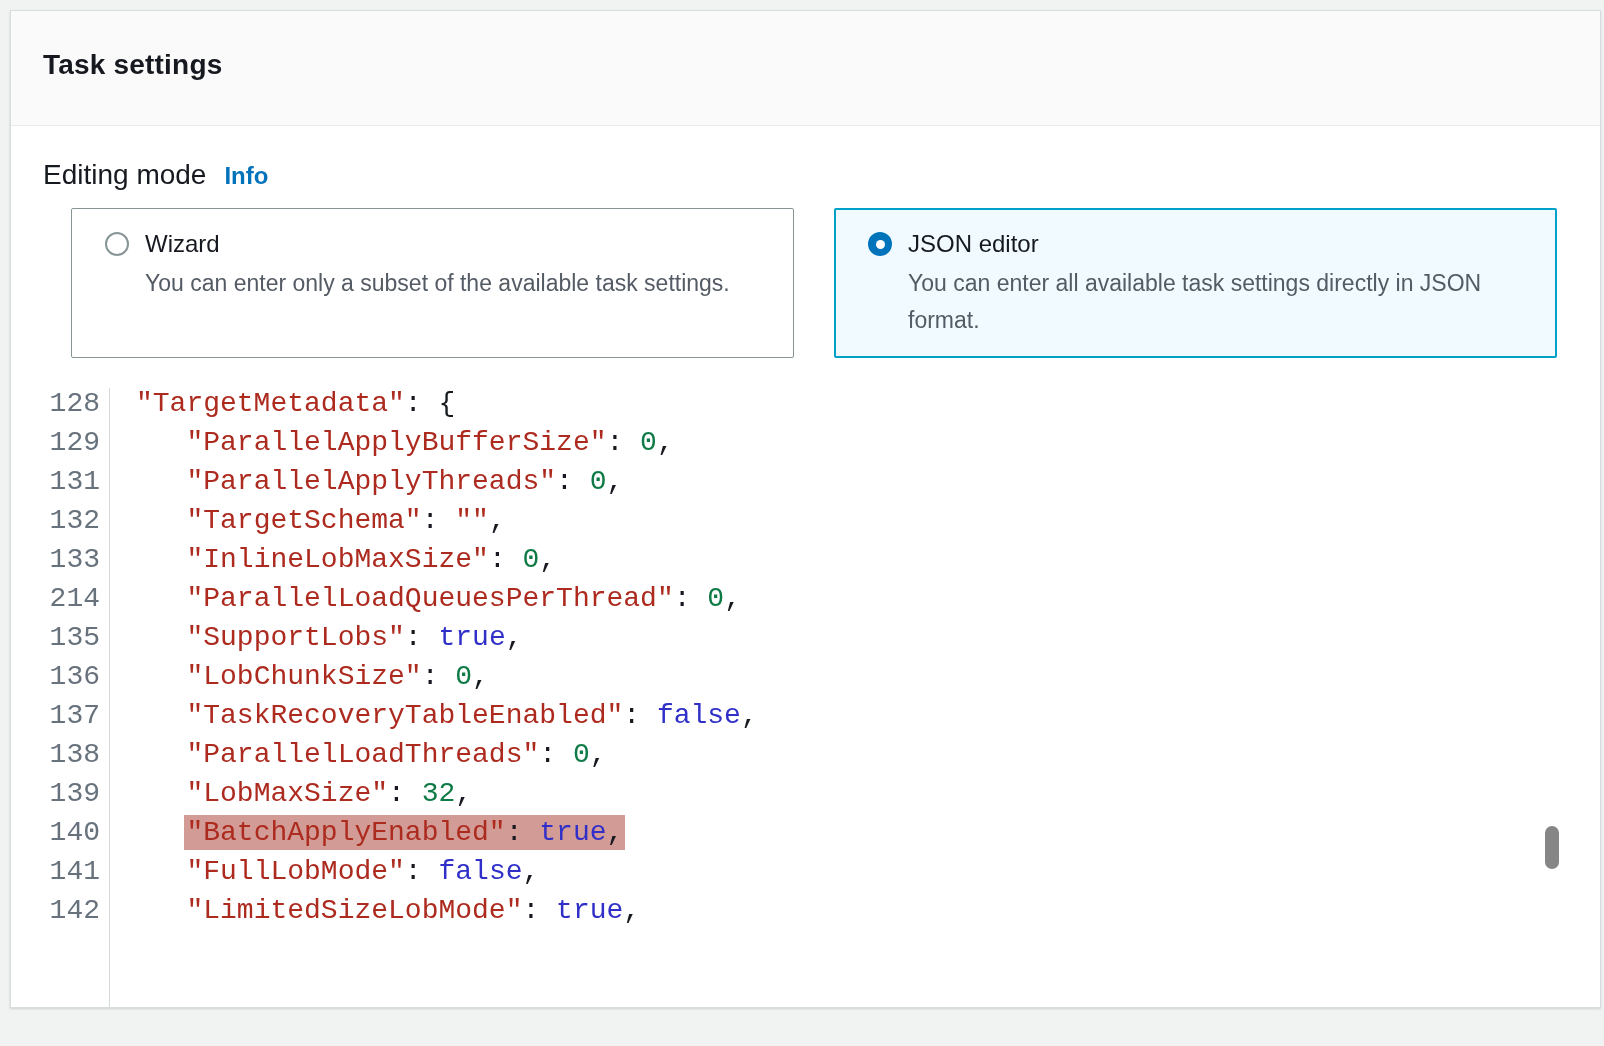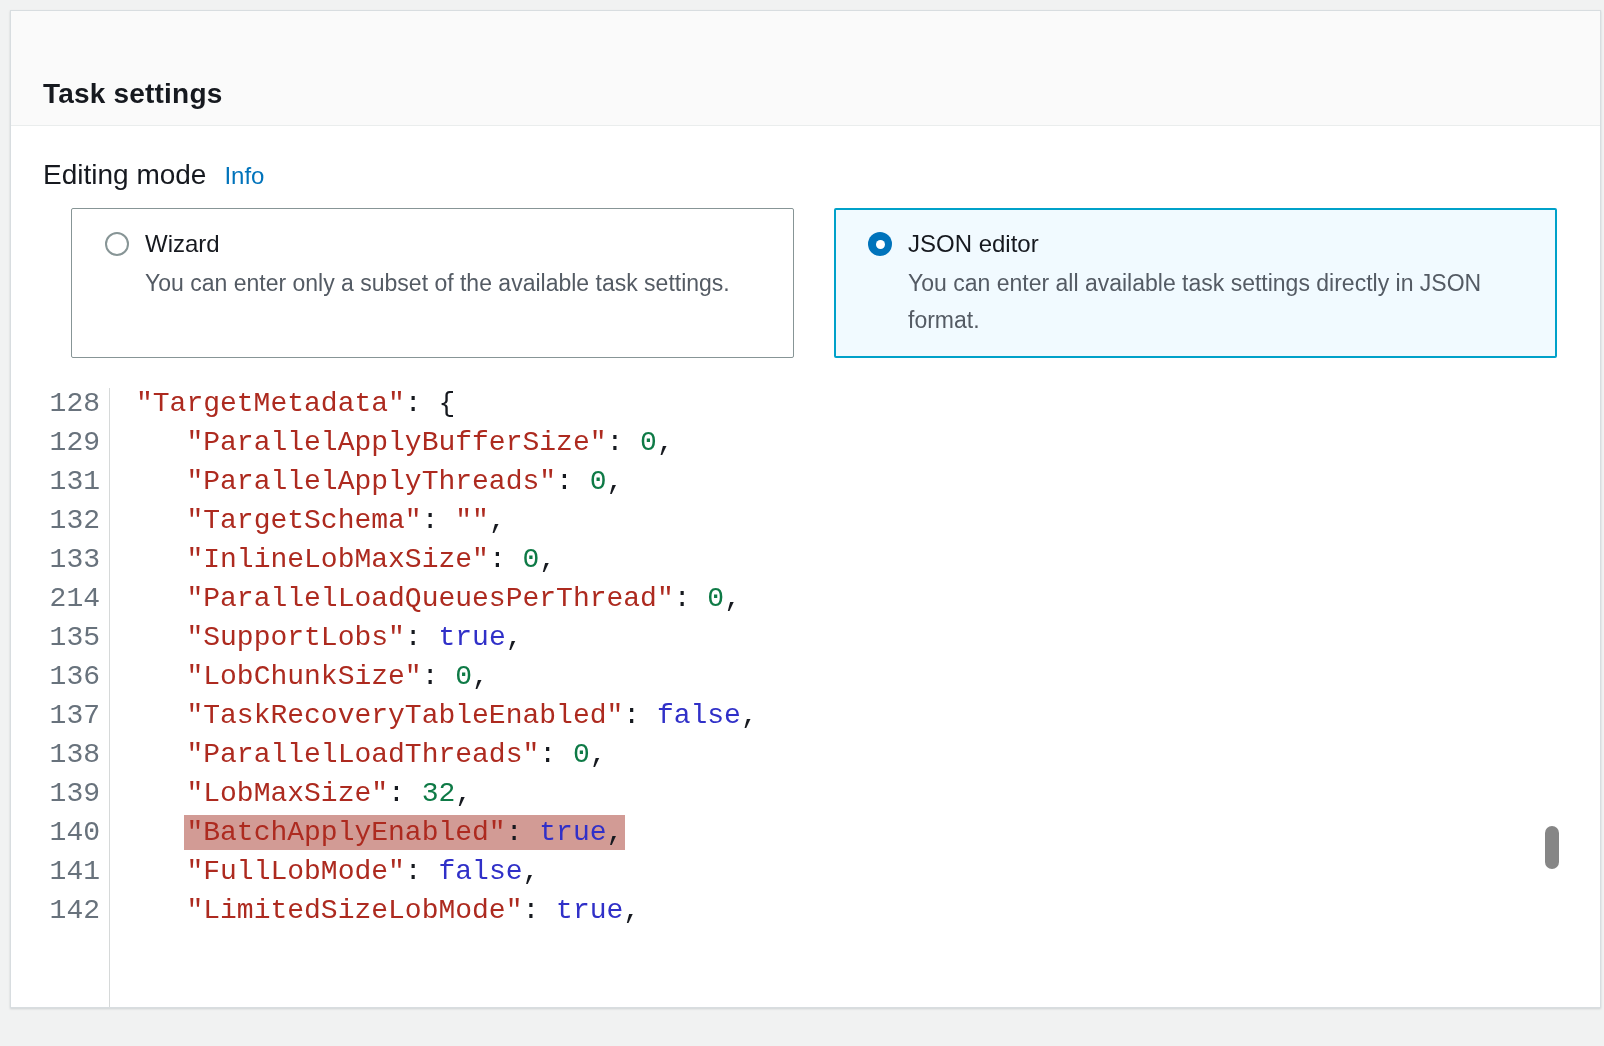--- a/index.html
+++ b/index.html
@@ -25,42 +25,41 @@
     border-bottom: 1px solid #eaeded;
     height: 115px;
     padding: 38px 32px 0 32px;
     flex: 0 0 auto;
   }
   .card-title {
     font-size: 28px;
     font-weight: 700;
     color: #16191f;
     letter-spacing: 0.2px;
-    margin-top: 29px;
   }
   .card-body {
     position: relative;
     flex: 1 1 auto;
     padding: 33px 32px 0 32px;
     display: flex;
     flex-direction: column;
     overflow: hidden;
   }
   .field-label-row {
     display: flex;
     align-items: baseline;
     gap: 18px;
   }
   .field-label {
     font-size: 28px;
     color: #16191f;
   }
   .info-link {
     font-size: 24px;
-    font-weight: 400;
+    font-weight: 700;
     color: #0073bb;
     text-decoration: none;
     cursor: pointer;
   }
   .tiles {
     display: flex;
     gap: 40px;
     margin-top: 17px;
     flex: 0 0 auto;
     padding-left: 28px;

